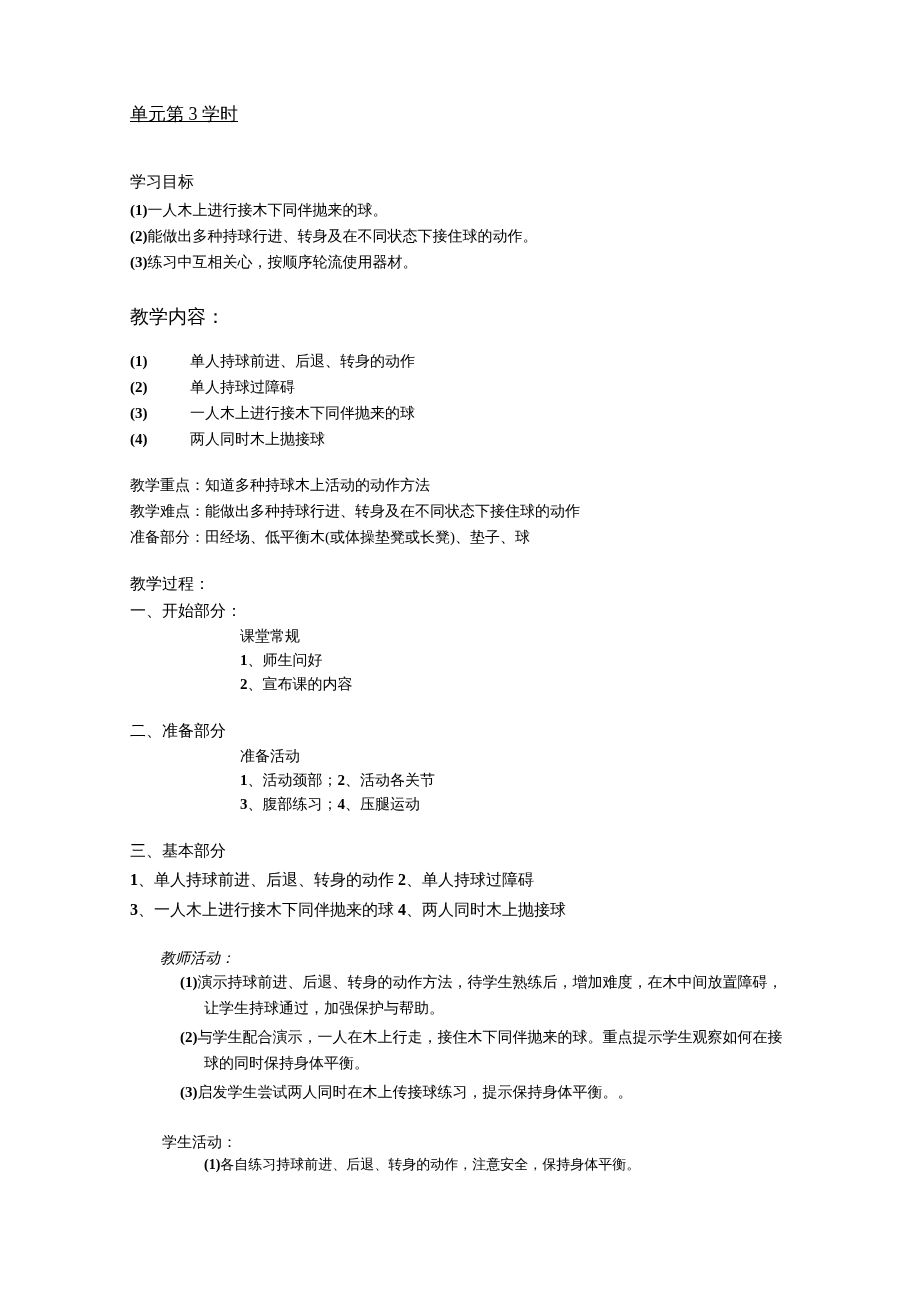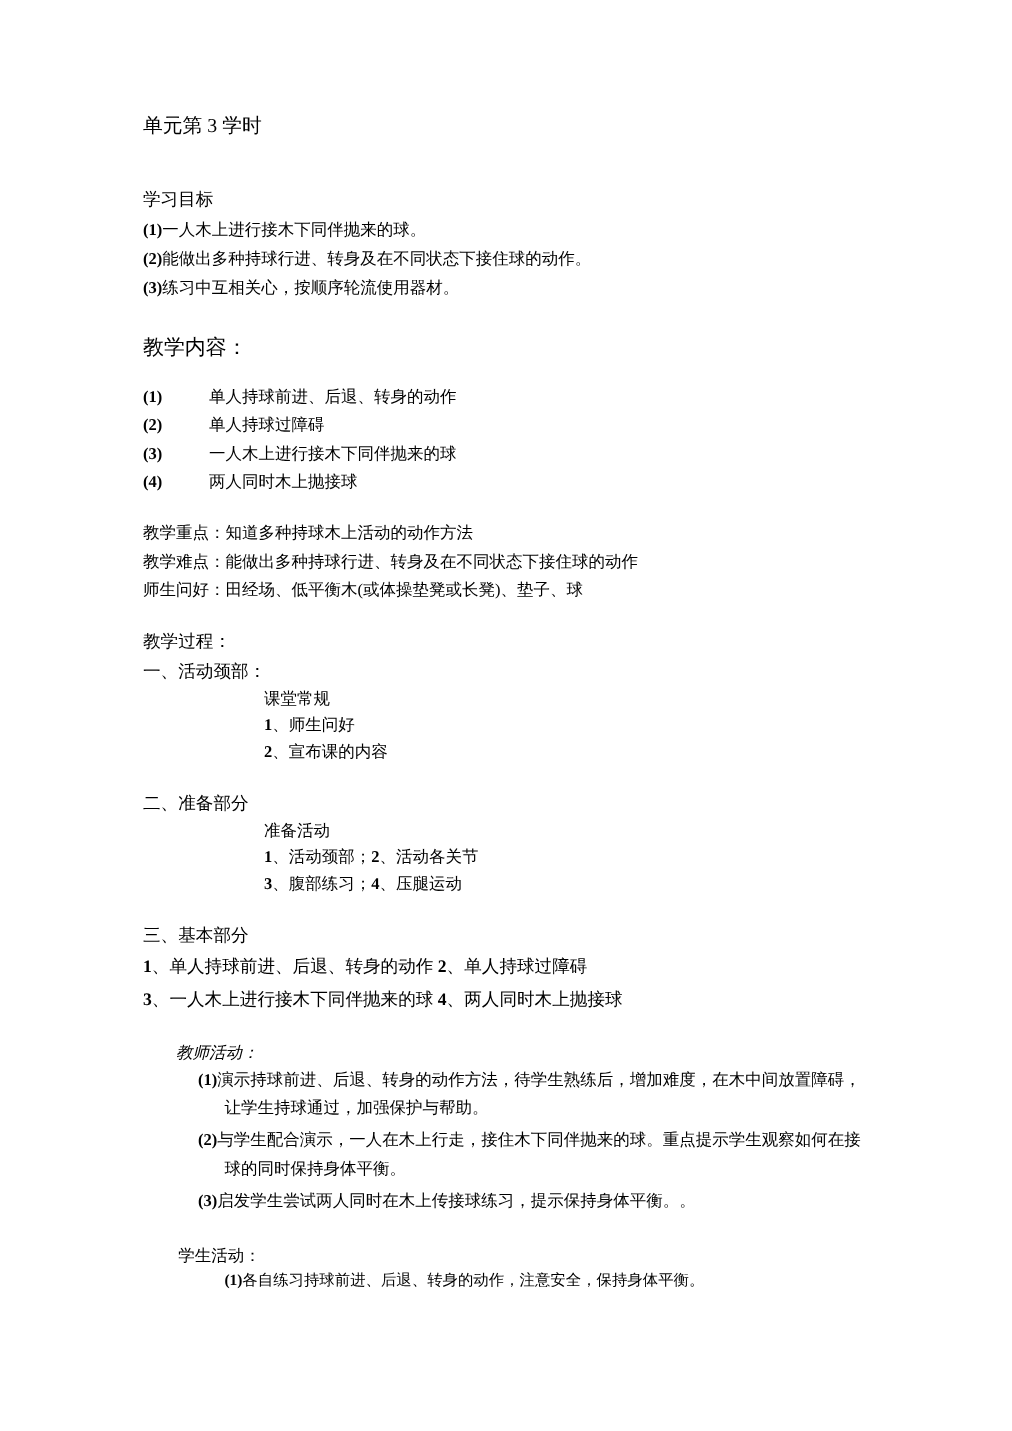--- a/index.html
+++ b/index.html
@@ -12,20 +12,21 @@
       font-family: "SimSun", "宋体", serif;
       font-size: 16px;
       color: #000000;
       line-height: 1.6;
       padding: 100px 130px 80px 130px;
       width: 920px;
     }
     .title {
       font-size: 18px;
       margin-bottom: 40px;
+      text-decoration: underline;
     }
     .section-heading {
       font-size: 16px;
       margin-top: 22px;
       margin-bottom: 4px;
     }
     .section-heading-large {
       font-size: 19px;
       margin-top: 28px;
       margin-bottom: 16px;
@@ -125,25 +126,25 @@
 <div class="content-list">
   <div class="content-item"><span class="marker">(1)</span><span class="gap"></span><span>单人持球前进、后退、转身的动作</span></div>
   <div class="content-item"><span class="marker">(2)</span><span class="gap"></span><span>单人持球过障碍</span></div>
   <div class="content-item"><span class="marker">(3)</span><span class="gap"></span><span>一人木上进行接木下同伴抛来的球</span></div>
   <div class="content-item"><span class="marker">(4)</span><span class="gap"></span><span>两人同时木上抛接球</span></div>
 </div>
 
 <div class="emphasis-block">
   <div class="emphasis-line"><span>教学重点：</span><span>知道多种持球木上活动的动作方法</span></div>
   <div class="emphasis-line"><span>教学难点：</span><span>能做出多种持球行进、转身及在不同状态下接住球的动作</span></div>
-  <div class="emphasis-line"><span>师生问好：</span><span>田经场、低平衡木(或体操垫凳或长凳)、垫子、球</span></div>
+  <div class="emphasis-line"><span>准备部分：</span><span>田经场、低平衡木(或体操垫凳或长凳)、垫子、球</span></div>
 </div>
 
 <div class="process-heading">教学过程：</div>
-<div class="part-heading">一、活动颈部：</div>
+<div class="part-heading">一、开始部分：</div>
 <div class="indented-1">课堂常规</div>
 <div class="indented-2"><span class="bold-marker">1</span><span>、师生问好</span></div>
 <div class="indented-2"><span class="bold-marker">2</span><span>、宣布课的内容</span></div>
 
 <div class="part-heading part-two">二、准备部分</div>
 <div class="indented-1">准备活动</div>
 <div class="indented-2"><span class="bold-marker">1</span><span>、活动颈部；</span><span class="bold-marker">2</span><span>、活动各关节</span></div>
 <div class="indented-2"><span class="bold-marker">3</span><span>、腹部练习；</span><span class="bold-marker">4</span><span>、压腿运动</span></div>
 
 <div class="part-heading part-three">三、基本部分</div>

